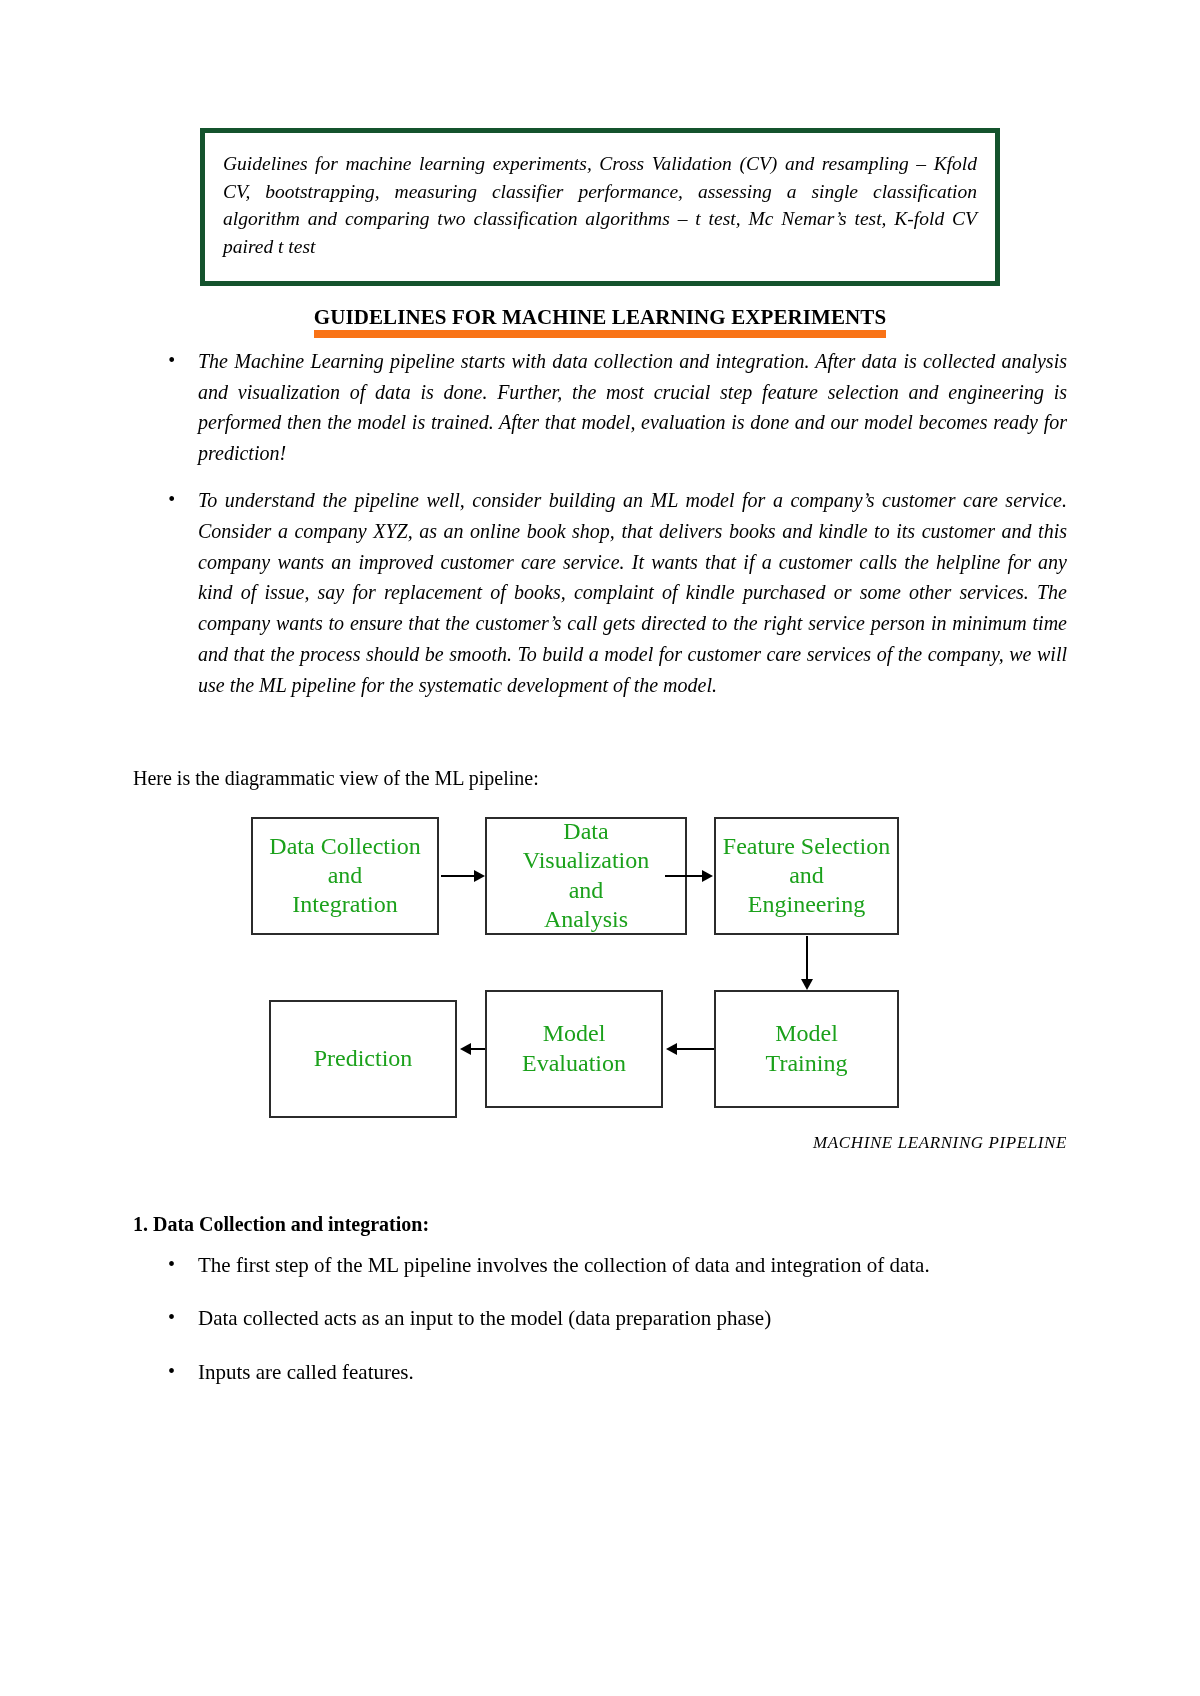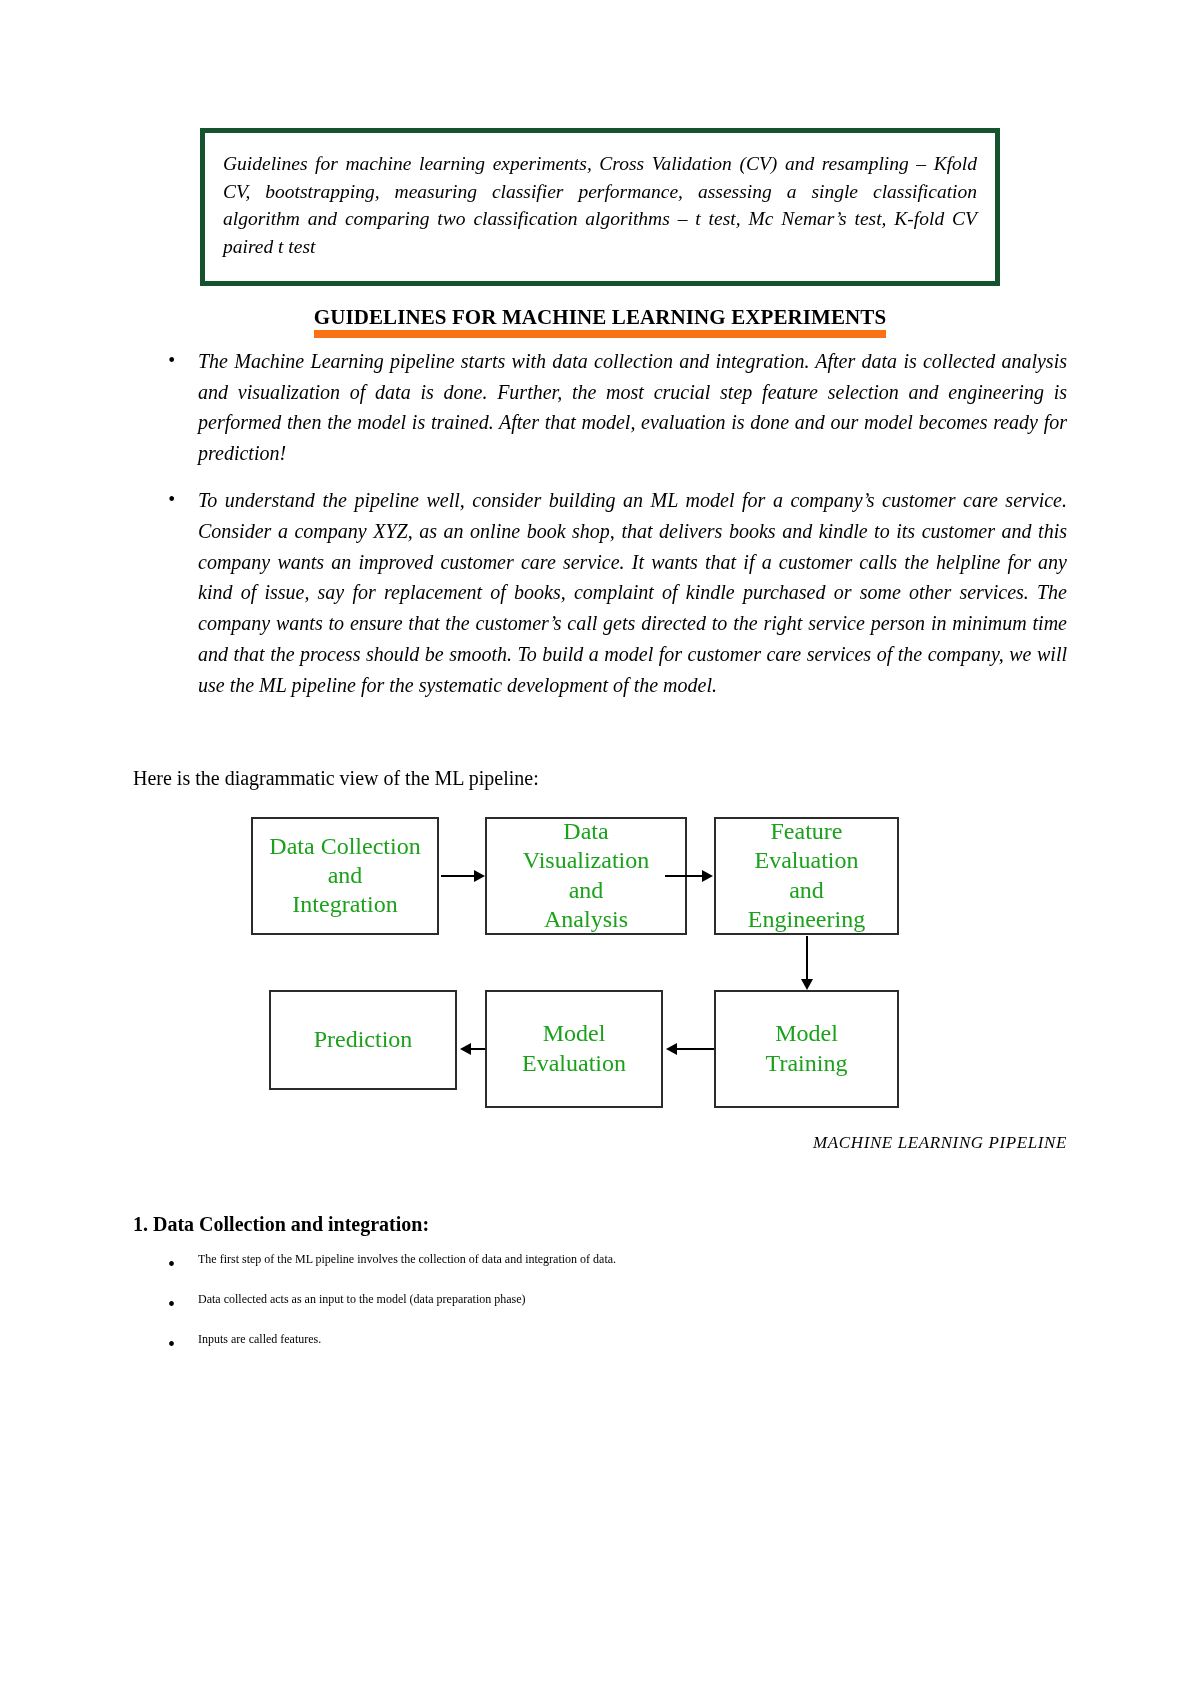--- a/index.html
+++ b/index.html
@@ -177,21 +177,21 @@
   }
   ul.sub-bullets {
     list-style: none;
     margin: 0;
     padding: 0;
   }
   ul.sub-bullets > li {
     position: relative;
     padding-left: 65px;
     margin-bottom: 22px;
-    font-size: 12px;
+    font-size: 21px;
     line-height: 1.5;
   }
   ul.sub-bullets > li::before {
     content: "\2022";
     position: absolute;
     left: 35px;
     top: -1px;
     font-size: 20px;
   }
 </style>
@@ -228,28 +228,28 @@
       <div class="dbox" style="left:352px; top:10px; width:202px; height:118px;">
         <span style="white-space:pre-line;">Data
 Visualization
 and
 Analysis</span>
       </div>
 
       <div class="arrow-h right" style="left:532px; top:68px; width:37px;"></div>
 
       <div class="dbox" style="left:581px; top:10px; width:185px; height:118px;">
-        <span style="white-space:pre-line;">Feature Evaluation
+        <span style="white-space:pre-line;">Feature Selection
 and
 Engineering</span>
       </div>
 
       <div class="arrow-v" style="left:673px; top:129px; height:43px;"></div>
 
-      <div class="dbox" style="left:136px; top:183px; width:188px; height:100px;">
+      <div class="dbox" style="left:136px; top:193px; width:188px; height:118px;">
         <span style="white-space:pre-line;">Prediction</span>
       </div>
 
       <div class="arrow-h left" style="left:338px; top:241px; width:33px;"></div>
 
       <div class="dbox" style="left:352px; top:183px; width:178px; height:118px;">
         <span style="white-space:pre-line;">Model
 Evaluation</span>
       </div>
 

